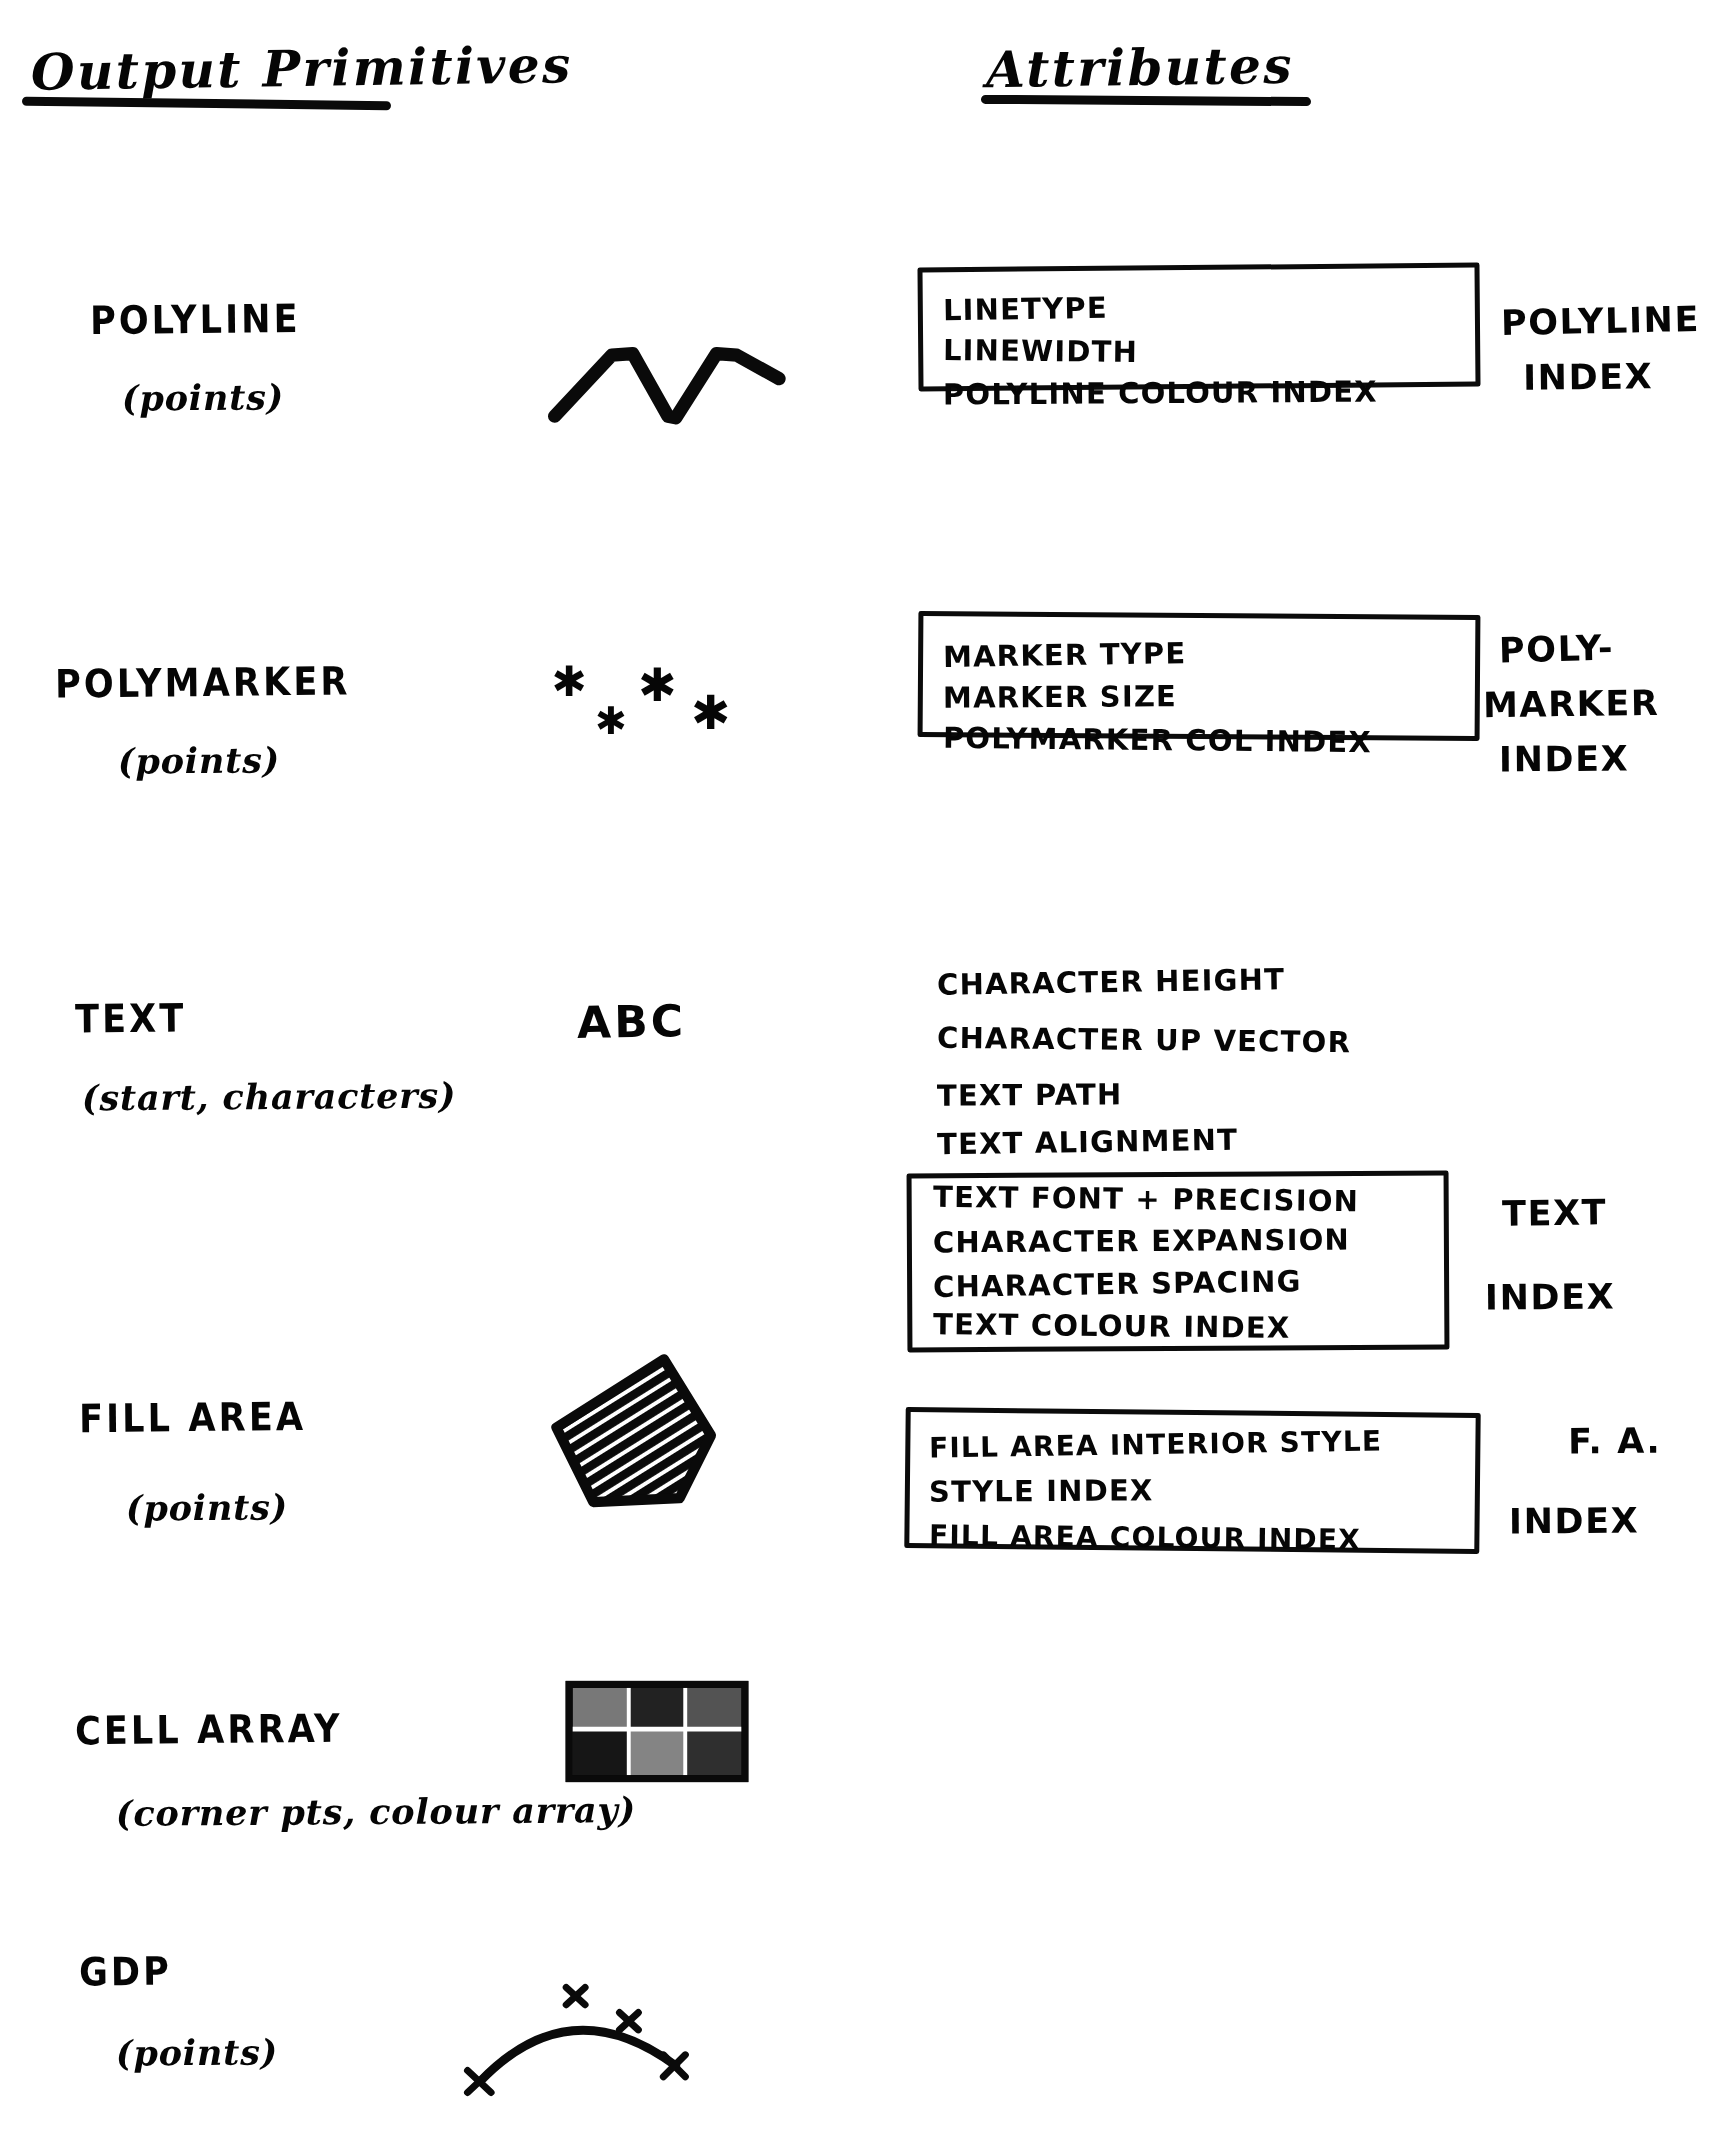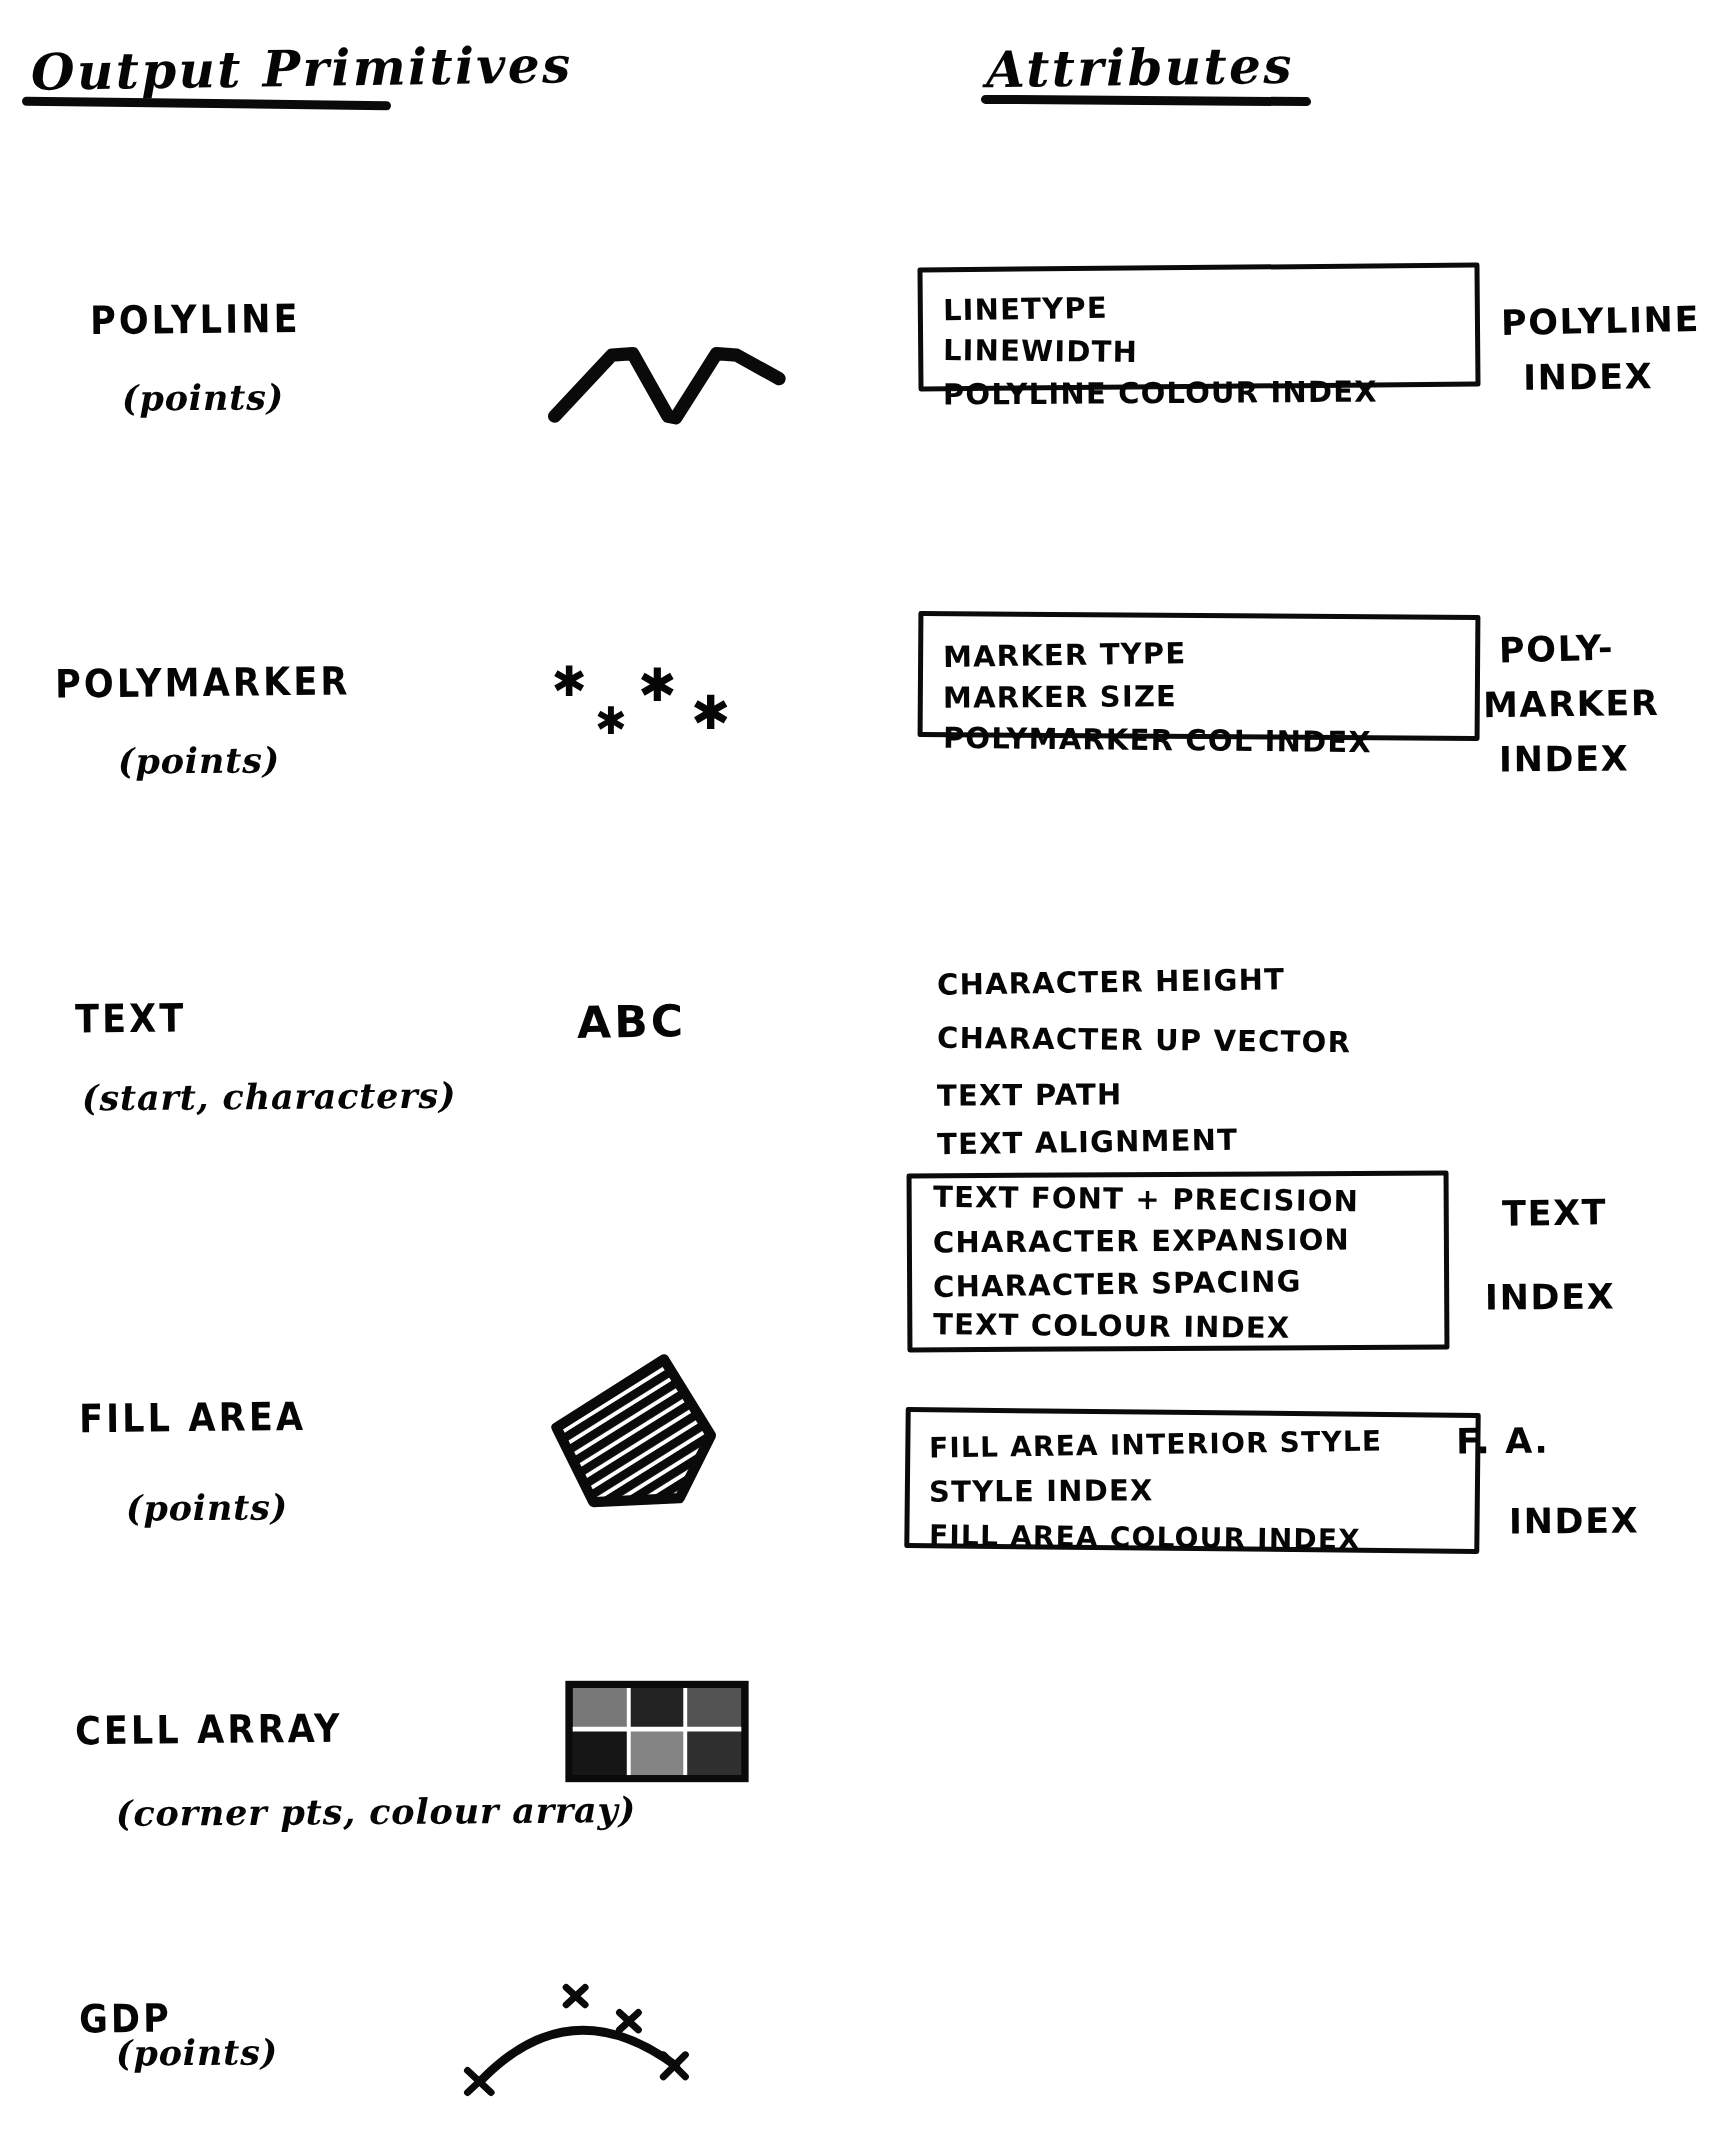--- a/index.html
+++ b/index.html
@@ -202,21 +202,21 @@
     </g>
     <polygon points="145,8 205,105 165,185 55,190 8,95" fill="none" stroke="#0a0a0a" stroke-width="13" stroke-linejoin="round" stroke-linecap="round"></polygon>
   </svg>
 </div>
 
 <div class="attr-box skew4" style="left:905px; top:1410px; width:575px; height:141px;"></div>
 <div class="hand attr-line t1" style="left:929px; top:1428px; font-size:28px;">FILL AREA INTERIOR STYLE</div>
 <div class="hand attr-line t3" style="left:929px; top:1474px;">STYLE INDEX</div>
 <div class="hand attr-line t2" style="left:929px; top:1521px; font-size:28px;">FILL AREA COLOUR INDEX</div>
 
-<div class="hand index-label" style="left:1456px; top:1421px; transform:rotate(-0.6deg);">F. A.</div>
+<div class="hand index-label" style="left:1568px; top:1421px; transform:rotate(-0.6deg);">F. A.</div>
 <div class="hand index-label" style="left:1509px; top:1501px; transform:rotate(-0.4deg);">INDEX</div>
 
 <div class="hand prim-name caps" style="left:75px; top:1707px;">CELL ARRAY</div>
 <div class="hand prim-args" style="left:116px; top:1791px;">(corner pts, colour array)</div>
 
 <div class="icon" style="left:566px; top:1681px;">
   <svg width="182" height="101" viewBox="0 0 232 128">
     <rect x="4" y="4" width="224" height="120" fill="none" stroke="#0a0a0a" stroke-width="9"></rect>
 
     <rect x="8" y="8" width="72" height="52" fill="#0a0a0a" opacity="0.55"></rect>
@@ -226,21 +226,21 @@
     <rect x="80" y="62" width="72" height="58" fill="#0a0a0a" opacity="0.5"></rect>
     <rect x="152" y="62" width="72" height="58" fill="#0a0a0a" opacity="0.85"></rect>
 
     <line x1="80" y1="6" x2="80" y2="122" stroke="#ffffff" stroke-width="5"></line>
     <line x1="152" y1="6" x2="152" y2="122" stroke="#ffffff" stroke-width="5"></line>
     <line x1="6" y1="61" x2="226" y2="61" stroke="#ffffff" stroke-width="6"></line>
     <rect x="4" y="4" width="224" height="120" fill="none" stroke="#0a0a0a" stroke-width="9"></rect>
   </svg>
 </div>
 
-<div class="hand prim-name caps" style="left:79px; top:1949px;margin-top:47px;">GDP</div>
+<div class="hand prim-name caps" style="left:79px; top:1949px;">GDP</div>
 <div class="hand prim-args" style="left:116px; top:2032px;">(points)</div>
 
 <div class="icon" style="left:456px; top:1964px;">
   <svg width="244" height="141" viewBox="0 0 310 180">
     <path d="M 30,150 Q 145,30 280,130" fill="none" stroke="#0a0a0a" stroke-width="11" stroke-linecap="round"></path>
 
     <g stroke="#0a0a0a" stroke-width="9" stroke-linecap="round">
       <line x1="14" y1="136" x2="44" y2="164"></line>
         <line x1="44" y1="136" x2="14" y2="164"></line>
       <line x1="140" y1="30" x2="164" y2="52"></line>

